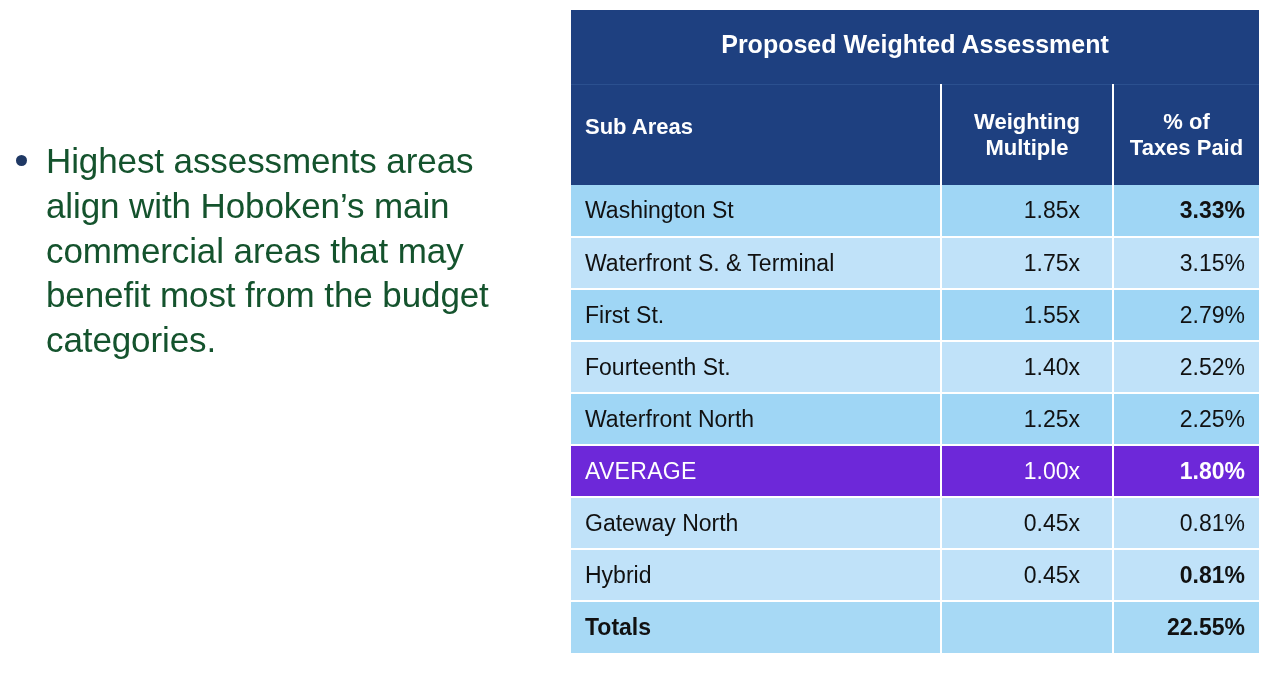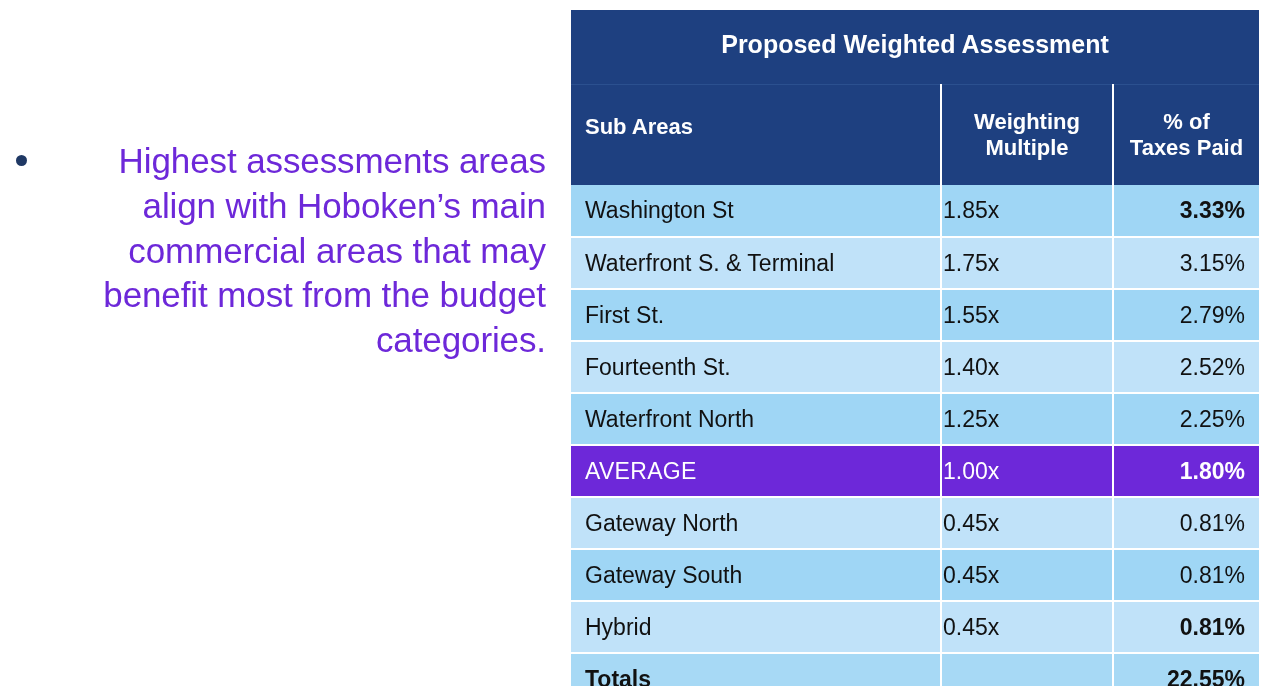--- a/index.html
+++ b/index.html
@@ -43,24 +43,23 @@
     width: 11px;
     height: 11px;
     border-radius: 50%;
     background: #1f3864;
     margin-top: 16px;
     margin-right: 19px;
   }
   .bullet-text {
     font-size: 35px;
     line-height: 1.28;
-    color: #6d28d9;
+    color: #14532d;
     font-weight: 400;
     letter-spacing: -0.1px;
-    text-align: right;
   }
 
   
   .table-wrap {
     position: absolute;
     left: 571px;
     top: 10px;
     width: 688px;
   }
   table.assessment {
@@ -116,21 +115,22 @@
     color: #111111;
     vertical-align: middle;
     background-clip: padding-box;
   }
   td.area {
     text-align: left;
     padding-left: 14px;
     border-bottom: 2px solid #ffffff;
   }
   td.mult {
-    padding-right: 20px;
+    text-align: right;
+    padding-right: 32px;
     border-left: 2px solid #ffffff;
     border-bottom: 2px solid #ffffff;
   }
   td.pct {
     text-align: right;
     padding-right: 14px;
     border-left: 2px solid #ffffff;
     border-bottom: 2px solid #ffffff;
   }
 
@@ -214,25 +214,20 @@
           <tr class="average">
             <td class="area">AVERAGE</td>
             <td class="mult">1.00x</td>
             <td class="pct b">1.80%</td>
           </tr>
           <tr class="shade-b">
             <td class="area">Gateway North</td>
             <td class="mult">0.45x</td>
             <td class="pct">0.81%</td>
           </tr>
-          <tr class="shade-a">
-            <td class="area">Gateway South</td>
-            <td class="mult">0.45x</td>
-            <td class="pct">0.81%</td>
-          </tr>
           <tr class="shade-b">
             <td class="area">Hybrid</td>
             <td class="mult">0.45x</td>
             <td class="pct b">0.81%</td>
           </tr>
           <tr class="totals">
             <td class="area b">Totals</td>
             <td class="mult"></td>
             <td class="pct b">22.55%</td>
           </tr>

